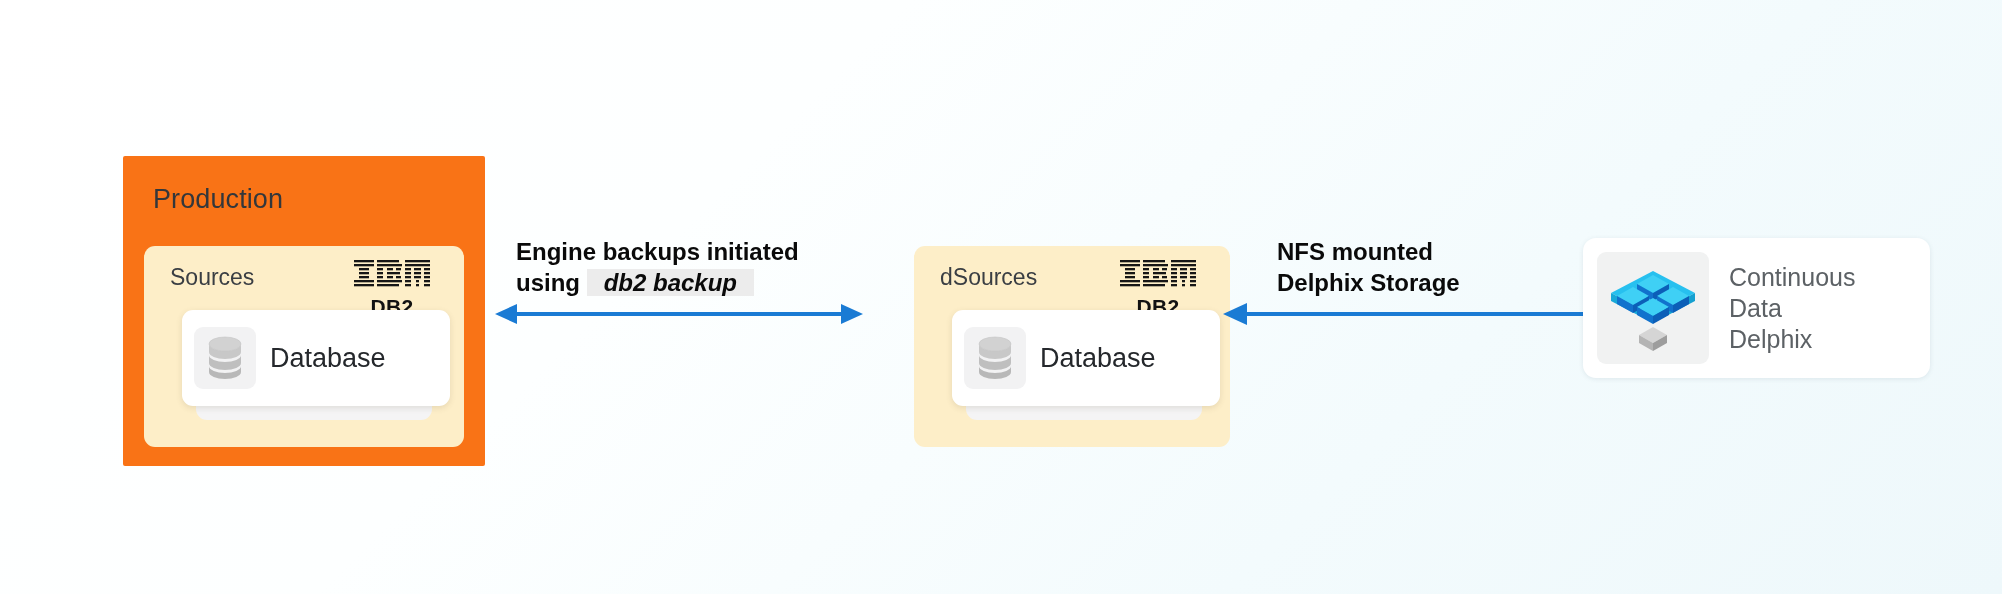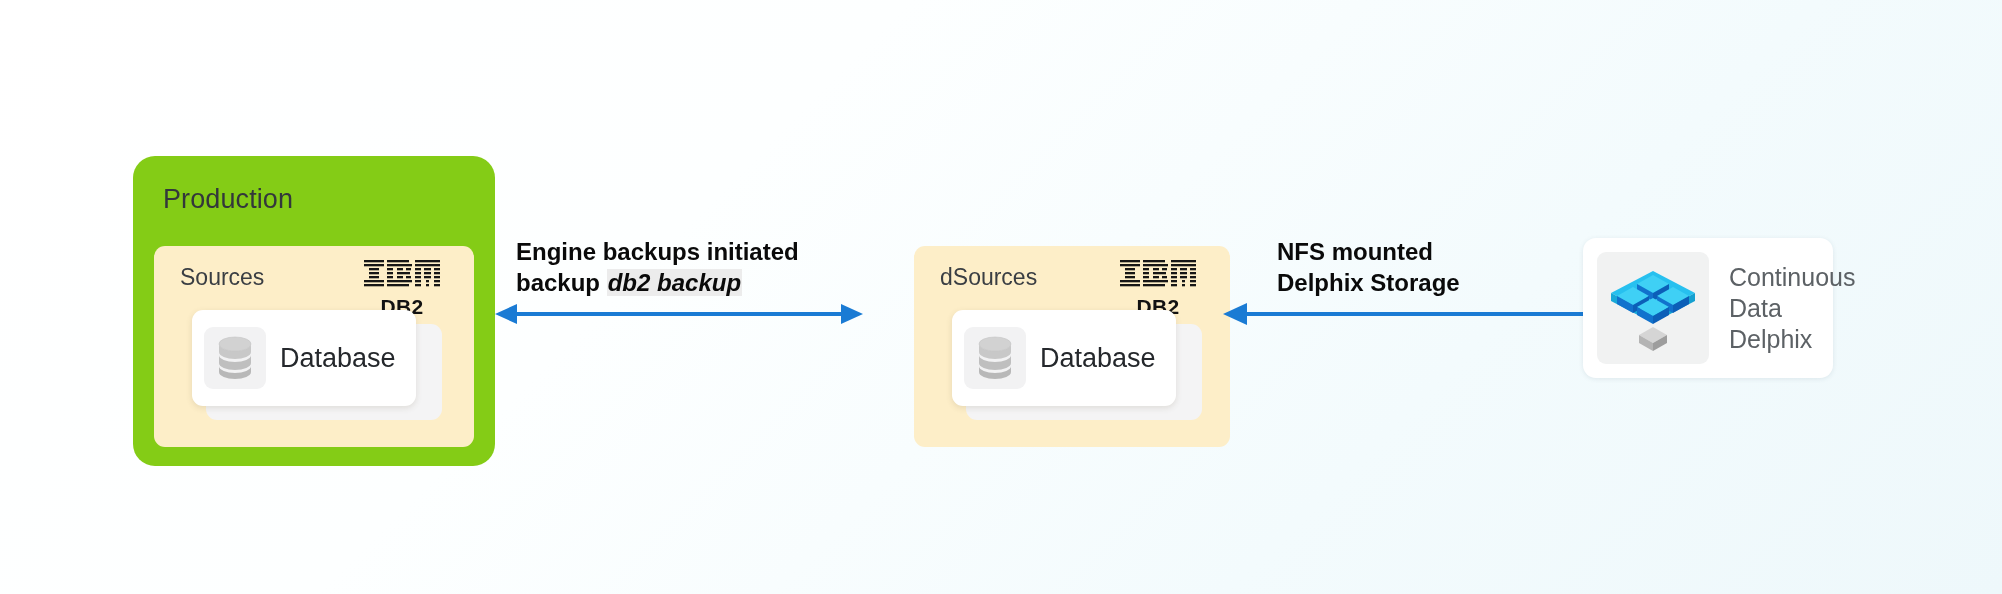--- a/index.html
+++ b/index.html
@@ -15,26 +15,26 @@
     position: relative;
   }
   .canvas {
     position: absolute;
     inset: 0;
   }
 
   
   .production-panel {
     position: absolute;
-    left: 133px;
+    left: 123px;
     top: 156px;
     width: 362px;
     height: 310px;
-    background: #84cc16;
-    border-radius: 22px;
+    background: #f97316;
+    border-radius: 2px;
   }
   .production-title {
     position: absolute;
     left: 30px;
     top: 28px;
     font-size: 27px;
     color: #33373b;
     letter-spacing: 0.1px;
     white-space: nowrap;
   }
@@ -106,21 +106,21 @@
     top: 14px;
     width: 236px;
     height: 96px;
     background: #f4f4f5;
     border-radius: 11px;
   }
   .card-front {
     position: absolute;
     left: 0;
     top: 0;
-    width: 224px;
+    width: 268px;
     height: 96px;
     background: #ffffff;
     border-radius: 11px;
     box-shadow: 0 2px 6px rgba(90, 80, 50, 0.14);
     display: flex;
     align-items: center;
   }
   .db-icon-tile {
     width: 62px;
     height: 62px;
@@ -143,42 +143,42 @@
     font-size: 24px;
     font-weight: bold;
     color: #0a0a0a;
     line-height: 1.28;
     white-space: nowrap;
   }
   .code-chip {
     background: #ececec;
     font-style: italic;
     font-weight: bold;
-    padding: 0 1px;
+    padding: 0 17px;
   }
   .arrow-svg {
     position: absolute;
     overflow: visible;
   }
 
   .backup-label {
     left: 516px;
     top: 237px;
   }
   .nfs-label {
     left: 1277px;
     top: 237px;
   }
 
   
   .engine-card {
     position: absolute;
     left: 1583px;
     top: 238px;
-    width: 250px;
+    width: 347px;
     height: 140px;
     background: #ffffff;
     border-radius: 13px;
     box-shadow: 0 1px 5px rgba(40, 70, 90, 0.10);
     display: flex;
     align-items: center;
   }
   .engine-icon-tile {
     width: 112px;
     height: 112px;
@@ -269,21 +269,21 @@
           </div>
           <div class="db-label">Database</div>
         </div>
       </div>
     </div>
   </div>
 
   <div class="conn-label backup-label">
     <div>Engine backups initiated</div>
     <div>
-      <span>backup </span><span class="code-chip">db2 backup</span>
+      <span>using </span><span class="code-chip">db2 backup</span>
     </div>
   </div>
   <svg class="arrow-svg" style="left:495px; top:300px;" width="372" height="28">
     <line x1="20" y1="14" x2="348" y2="14" stroke="#1a7bd4" stroke-width="4"></line>
     <polygon points="0,14 22,4 22,24" fill="#1a7bd4"></polygon>
     <polygon points="368,14 346,4 346,24" fill="#1a7bd4"></polygon>
   </svg>
 
   <div class="dsources-box">
     <div class="src-label">dSources</div>

